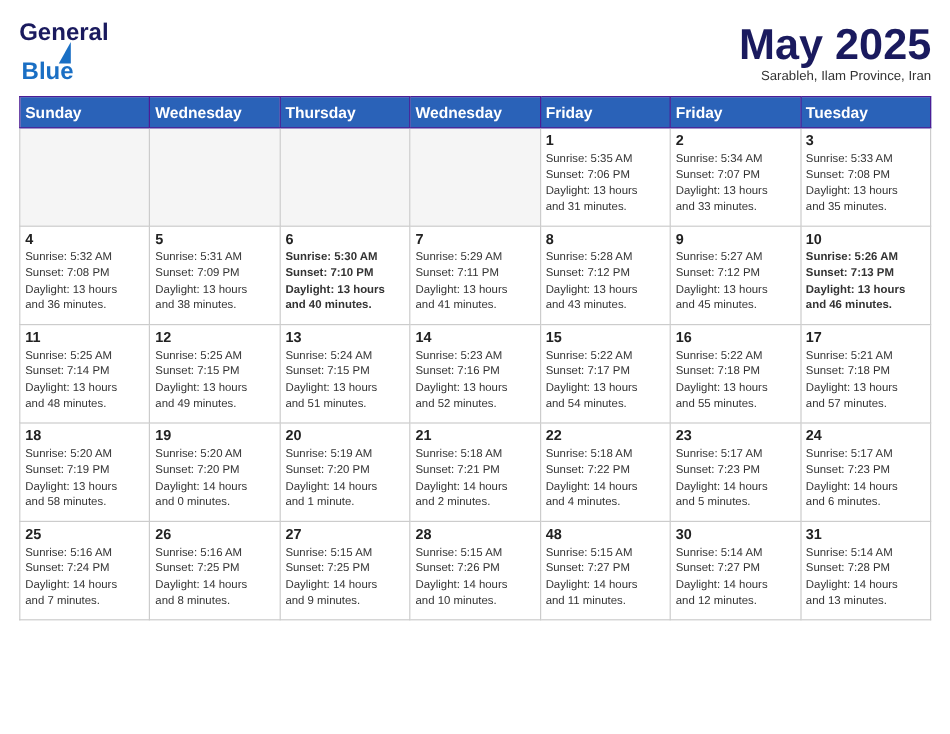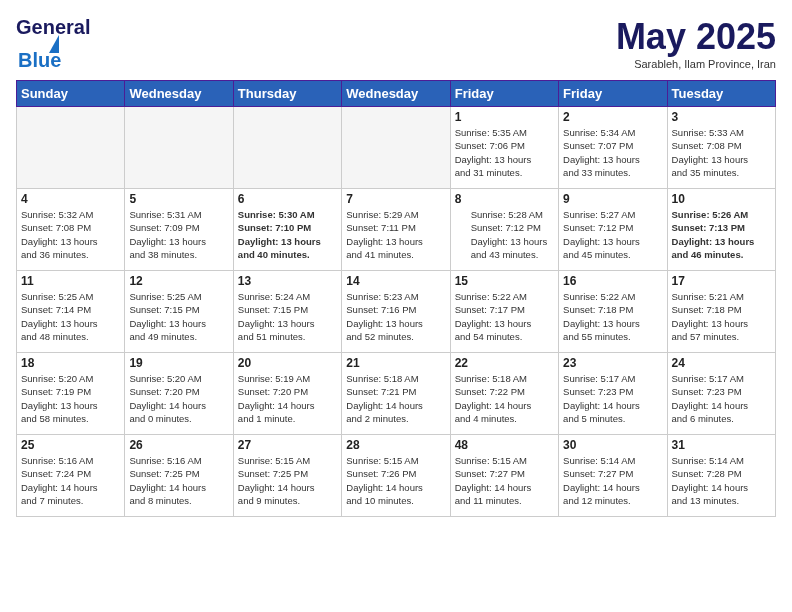--- a/index.html
+++ b/index.html
@@ -169,21 +169,21 @@
         </td>
         <td>
           <div class="day-num">7</div>
           <div class="day-info" style="white-space: pre-line;">Sunrise: 5:29 AM
 Sunset: 7:11 PM
 Daylight: 13 hours
 and 41 minutes.</div>
         </td>
         <td>
           <div class="day-num">8</div>
-          <div class="day-info" style="white-space: pre-line; margin-left: 16px;">Sunrise: 5:28 AM
+          <div class="day-info" style="white-space: pre-line;">Sunrise: 5:28 AM
 Sunset: 7:12 PM
 Daylight: 13 hours
 and 43 minutes.</div>
         </td>
         <td>
           <div class="day-num">9</div>
           <div class="day-info" style="white-space: pre-line;">Sunrise: 5:27 AM
 Sunset: 7:12 PM
 Daylight: 13 hours
 and 45 minutes.</div>

